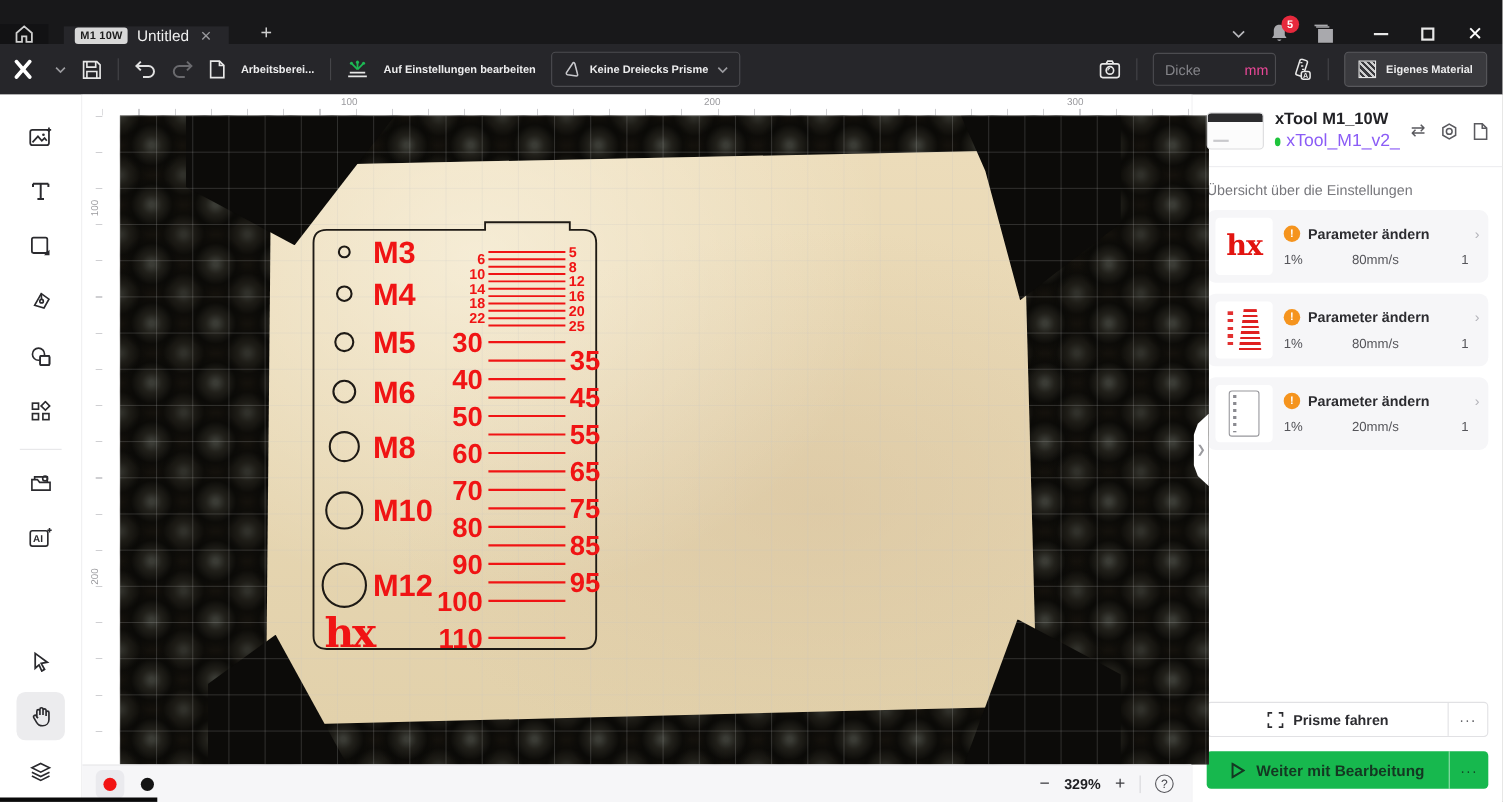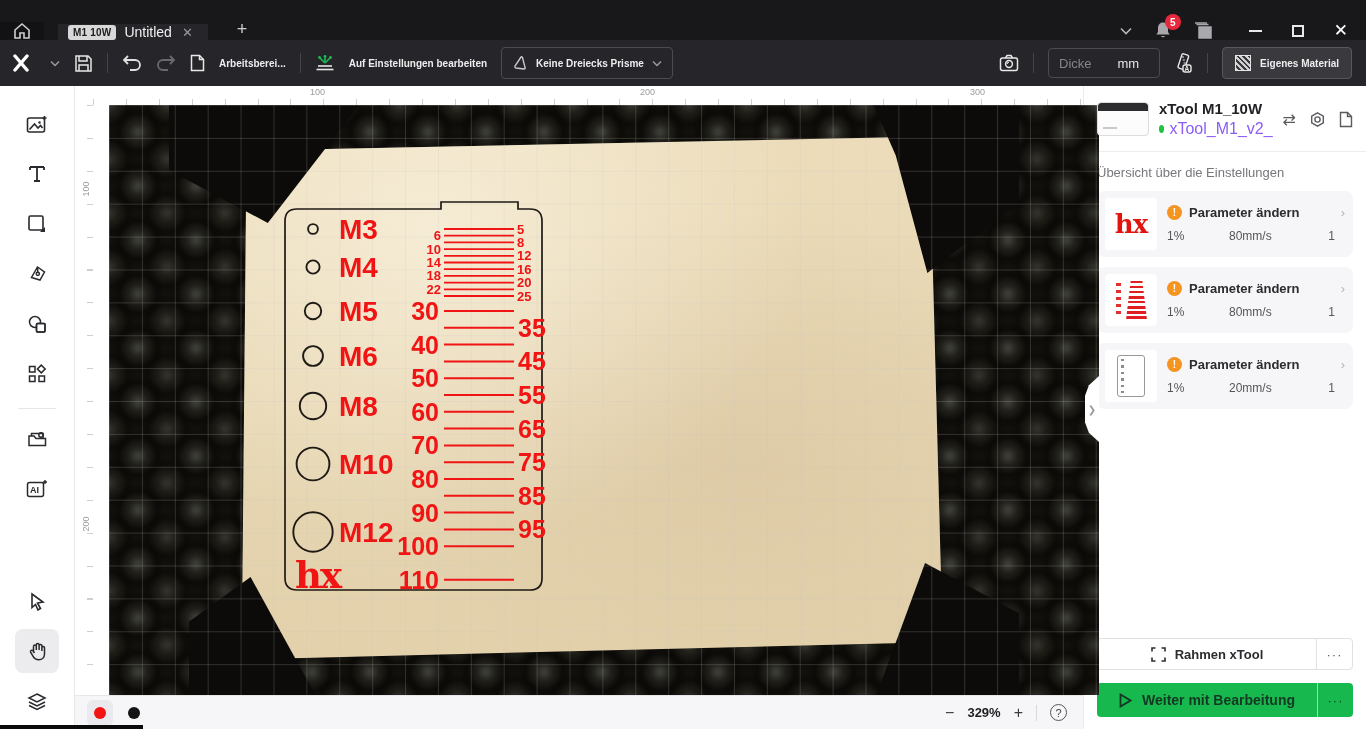--- a/index.html
+++ b/index.html
@@ -30,21 +30,21 @@
   .tb-group { display:flex; align-items:center; gap:14px; }
   .tb-divider { width:1px; height:20px; background:#454549; }
   .tb-label { font-size:10px; font-weight:bold; white-space:nowrap; }
   .icon-btn { display:flex; align-items:center; justify-content:center; cursor:pointer; }
   .dropdown { display:flex; align-items:center; gap:8px; border:1px solid #4c4c50; border-radius:4px; height:32px; padding:0 10px; cursor:pointer; }
   .dd-chev { color:#9b9b9f; font-size:11px; }
   .spacer { flex:1; }
   .bordered-input { position:relative; display:flex; align-items:center; border:1px solid #4c4c50; border-radius:4px; height:30px; width:112px; }
   .bordered-input input { background:transparent; border:none; outline:none; color:#ddd; font-size:13px; width:70px; padding:0 0 0 10px; }
   .bordered-input input::placeholder { color:#85858a; }
-  .unit { position:absolute; right:20px; color:#e5e5e5; font-size:13px; }
+  .unit { position:absolute; right:6px; color:#ec4899; font-size:13px; }
   .material-btn { display:flex; align-items:center; gap:9px; background:#3a3a3e; border:1px solid #58585c; border-radius:4px;
      height:32px; padding:0 12px; cursor:pointer; }
   .hatch-sq { width:16px; height:16px; border:1.5px solid #e6e6e6;
      background:repeating-linear-gradient(45deg,#cfcfcf 0 2px,transparent 2px 4px); }
 
   
   .main { display:flex; height:643px; }
   .sidebar { width:75px; background:#fff; border-right:1px solid #e8e8ea; display:flex; flex-direction:column; align-items:center; padding-top:16px; position:relative; }
   .tool { width:44px; height:44px; display:flex; align-items:center; justify-content:center; margin-bottom:6px; border-radius:8px; cursor:pointer; color:#2a2a2e; }
   .tool.active { background:#ececee; }
@@ -570,21 +570,21 @@
             </div>
           </div>
         </div>
 
       <div class="panel-bottom">
         <div class="frame-btn">
           <span class="frame-main">
             <svg width="15" height="15" viewBox="0 0 15 15" fill="none" stroke="#2c2c30" stroke-width="1.6">
               <path d="M1 4.5 V1 H4.5 M10.5 1 H14 V4.5 M14 10.5 V14 H10.5 M4.5 14 H1 V10.5"></path>
               </svg>
-            <span>Rahmen xTool</span>
+            <span>Prisme fahren</span>
           </span>
           <span class="btn-more">···</span>
         </div>
         <div class="process-btn">
           <span class="process-main">
             <svg width="13" height="15" viewBox="0 0 13 15" fill="none" stroke="#143822" stroke-width="1.8">
               <path d="M1.5 1.5 L11.5 7.5 L1.5 13.5 Z"></path>
               </svg>
             <span>Weiter mit Bearbeitung</span>
           </span>

